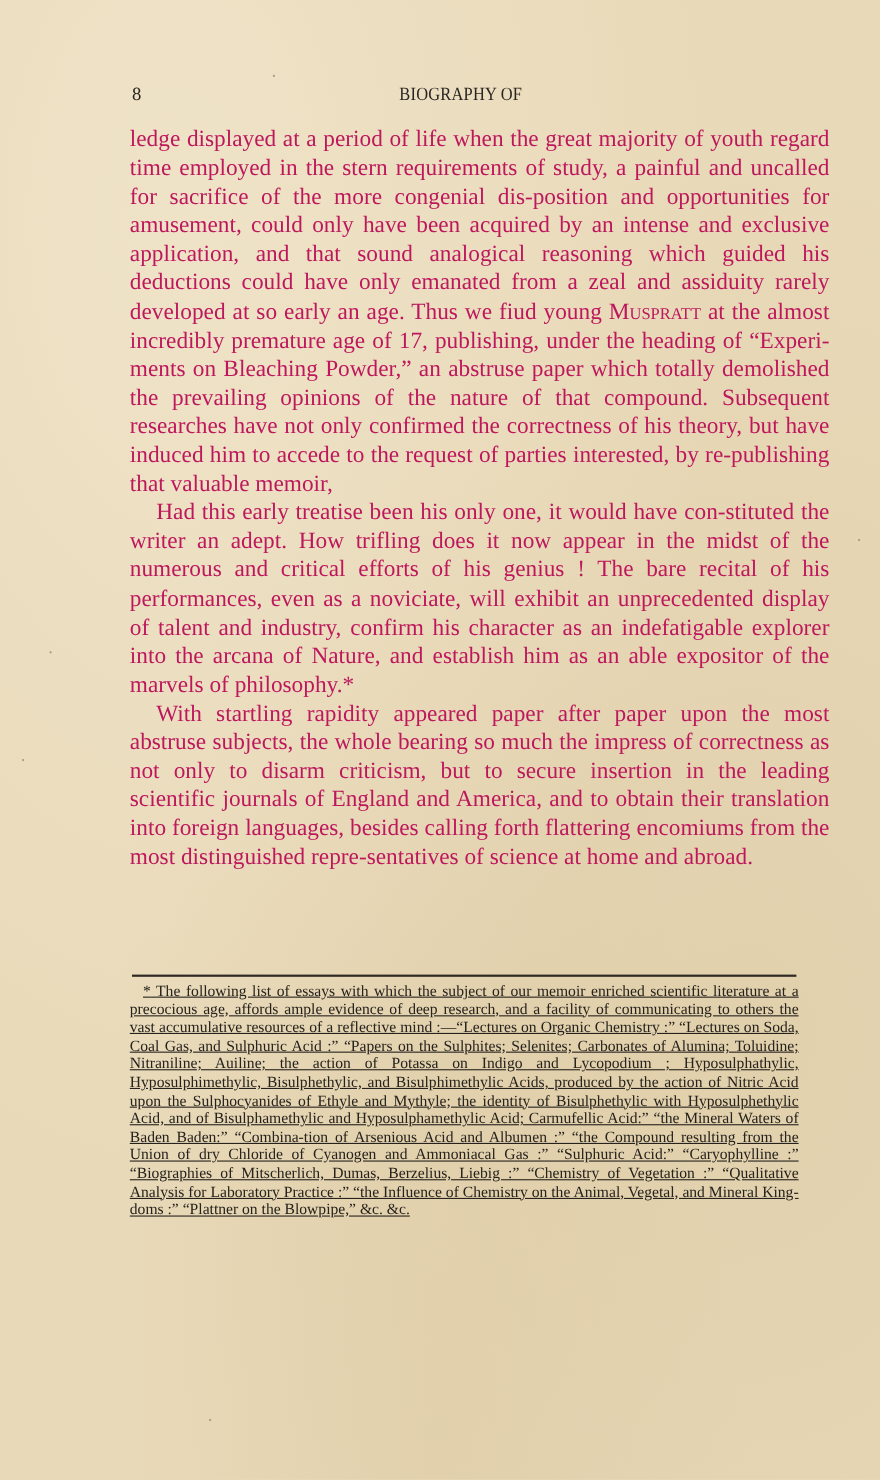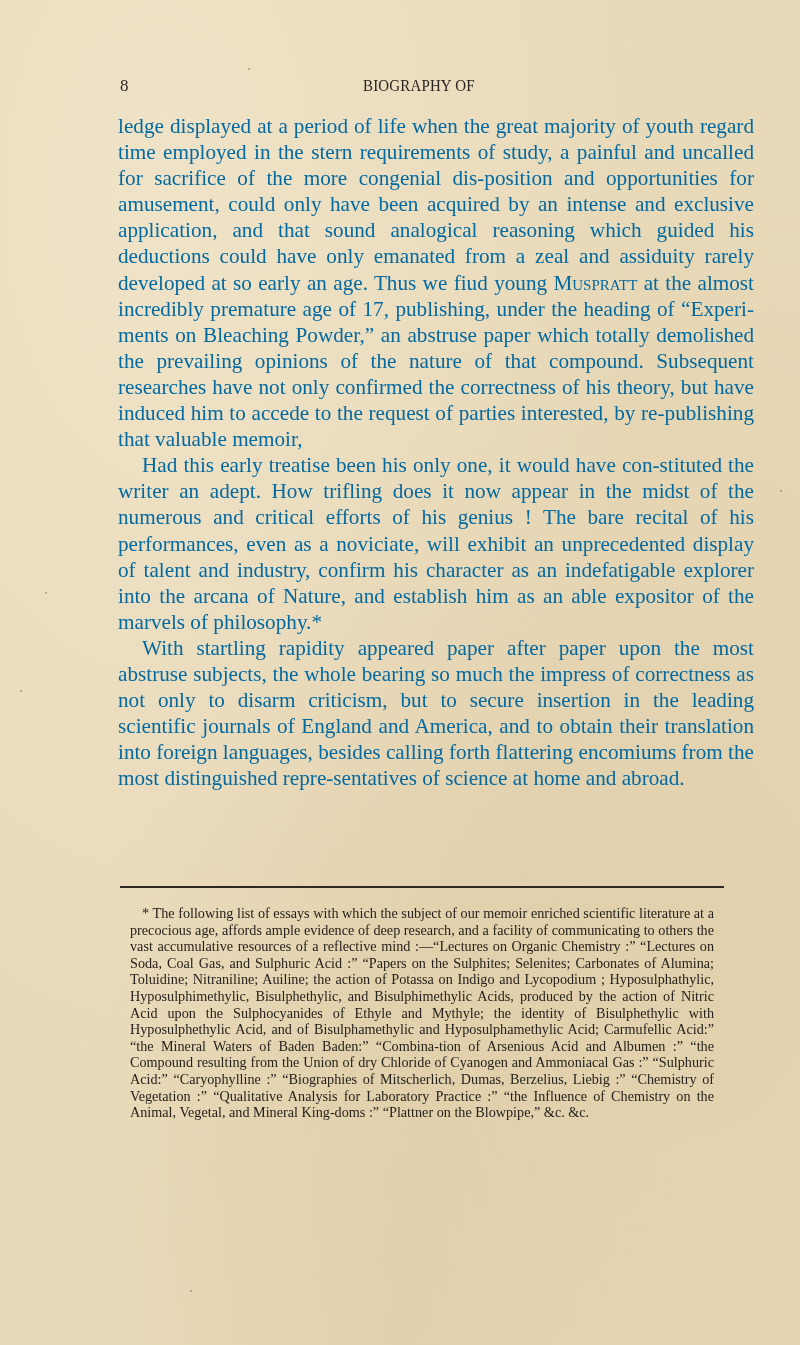--- a/index.html
+++ b/index.html
@@ -50,21 +50,21 @@
     }
     .body-text {
       position: absolute;
       top: 113px;
       left: 0;
       width: 636px;
       font-family: "Liberation Serif", "DejaVu Serif", serif;
       font-size: 21.2px;
       line-height: 26.1px;
       text-align: justify;
-      color: #0369a1;
+      color: #be185d;
     }
     .body-text p {
       margin: 0;
       text-indent: 0;
     }
     .body-text p.indent {
       text-indent: 24px;
     }
     .smallcaps {
       font-variant: small-caps;
@@ -82,22 +82,23 @@
       top: 893px;
       left: 0;
       width: 608px;
       font-family: "Liberation Serif", "DejaVu Serif", serif;
       font-size: 14.2px;
       line-height: 16.6px;
       text-align: justify;
       color: #26221d;
     }
     .footnote p {
-      margin: 12px;
+      margin: 0;
       text-indent: 12px;
+      text-decoration: underline;
     }
     .speck {
       position: absolute;
       width: 2px;
       height: 2px;
       border-radius: 50%;
       background: rgba(90,70,45,0.45);
     }
   </style>
 </head>

